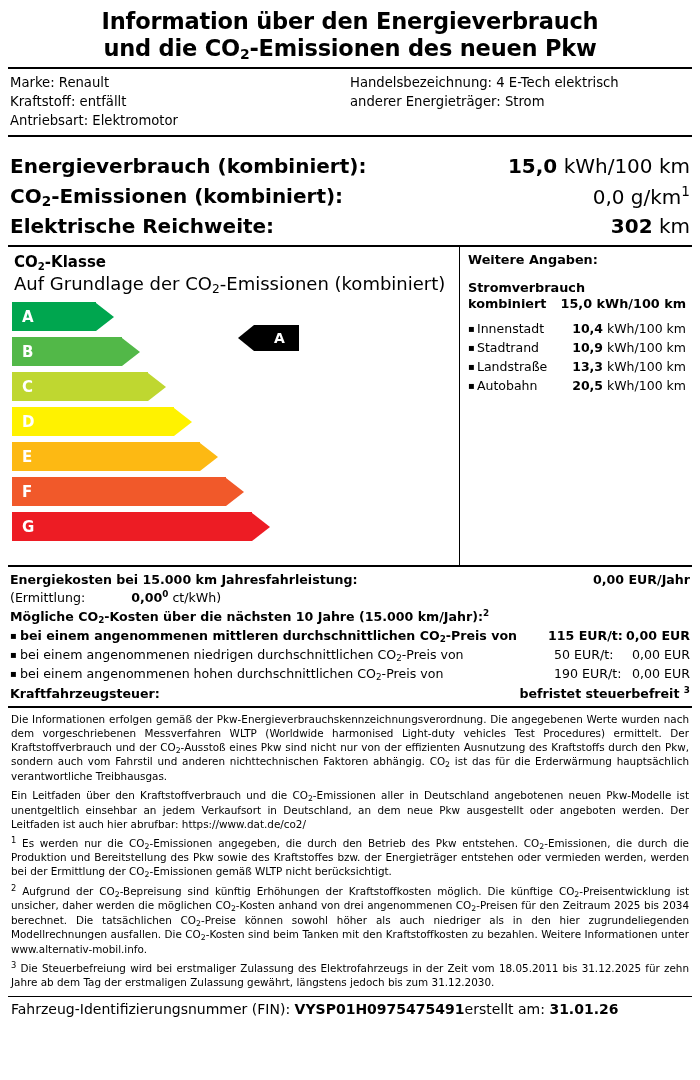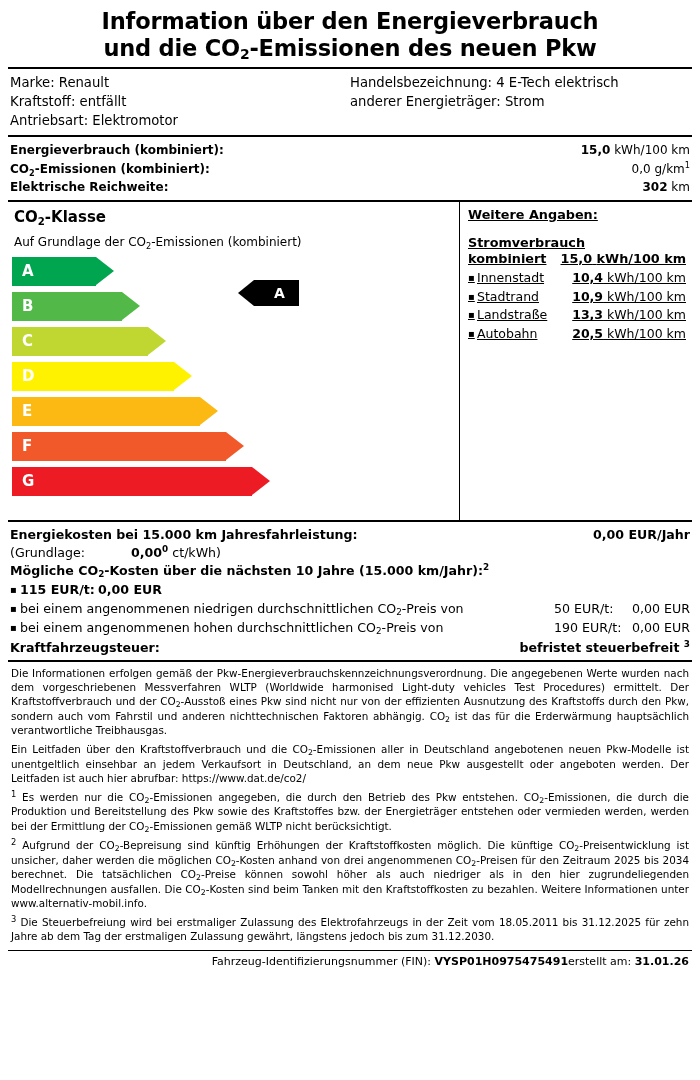--- a/index.html
+++ b/index.html
@@ -58,22 +58,22 @@
   }
   .ident-col-r {
     width: 50%;
     white-space: nowrap;
   }
   .lbl { font-weight: normal; }
   .val { font-weight: normal; }
 
   
   .cons {
-    padding: 4px 2px 4px 2px;
-    font-size: 12px;
+    padding: 14px 2px 4px 2px;
+    font-size: 20px;
     line-height: 1.5;
   }
   .cons-row {
     display: flex;
     align-items: baseline;
     justify-content: space-between;
   }
   .cons-label { font-weight: bold; }
   .cons-value-wrap { white-space: nowrap; }
   .cons-num { font-weight: bold; }
@@ -104,22 +104,22 @@
     font-weight: bold;
     margin: 1px 0 0 2px;
   }
   .class-title sub {
     font-size: 0.68em;
     vertical-align: baseline;
     position: relative;
     top: 3px;
   }
   .class-sub {
-    font-size: 12px;
-    margin: 9px 0 8px 2px;
+    font-size: 18px;
+    margin: 2px 0 8px 2px;
   }
   .class-sub sub {
     font-size: 0.68em;
     vertical-align: baseline;
     position: relative;
     top: 3px;
   }
   .bars {
     margin-top: 6px;
     position: relative;
@@ -171,38 +171,37 @@
     border-bottom: 13px solid transparent;
     border-right: 16px solid #000;
   }
 
   .class-right {
     width: 232px;
     flex: 0 0 232px;
     padding: 5px 6px 6px 8px;
     box-sizing: border-box;
     font-size: 12.5px;
-    text-decoration: underline;
   }
   .cr-title {
     font-weight: bold;
     font-size: 12.8px;
     margin-bottom: 12px;
   }
   .cr-head {
     font-weight: bold;
     font-size: 12.8px;
     line-height: 1.35;
   }
   .cr-komb {
     display: flex;
     justify-content: space-between;
     font-weight: bold;
     font-size: 12.8px;
-    margin-bottom: 3px;
+    margin-bottom: 9px;
     text-align: center;
   }
   .cr-list {
     margin: 0;
     padding: 0;
     list-style: none;
     font-size: 12.5px;
   }
   .cr-list li {
     display: flex;
@@ -307,23 +306,23 @@
     position: relative;
     top: -4px;
   }
   .legal .fn {
     text-indent: 0;
   }
 
   
   .footer {
     display: flex;
-    justify-content: flex-end;
+    justify-content: flex-start;
     align-items: baseline;
-    font-size: 11px;
+    font-size: 14px;
     padding: 4px 3px 0 3px;
   }
   .footer .fin-val { font-weight: bold; }
   .footer .date-val { font-weight: bold; }
 </style>
 </head>
 <body>
 
 <div class="page">
 
@@ -472,28 +471,29 @@
         </ul>
     </div>
   </div>
 
   <div class="costs">
     <div class="costs-row">
       <span class="b">Energiekosten bei 15.000 km Jahresfahrleistung:</span>
       <span class="b">0,00 EUR/Jahr</span>
     </div>
     <div>
-      <span>(Grundlage:</span>
+      <span>(Ermittlung:</span>
       <span style="display:inline-block;width:42px"></span><span class="b">0,00</span><sup class="b">0</sup>
       <span>ct/kWh)</span>
     </div>
     <div class="b"><span>Mögliche CO</span><sub>2</sub><span>-Kosten über die nächsten 10 Jahre (15.000 km/Jahr):</span><sup>2</sup></div>
     <ul class="costs-list" id="costs-list">
         <li class="b">
           <span class="cl-bullet">▪</span>
+          <span class="cl-text"><span>bei einem angenommenen mittleren durchschnittlichen CO</span><sub>2</sub><span>-Preis von</span></span>
           <span class="cl-price">115  EUR/t:</span>
           <span class="cl-amount">0,00 EUR</span>
         </li>
         <li>
           <span class="cl-bullet">▪</span>
           <span class="cl-text"><span>bei einem angenommenen niedrigen durchschnittlichen CO</span><sub>2</sub><span>-Preis von</span></span>
           <span class="cl-price">50  EUR/t:</span>
           <span class="cl-amount">0,00 EUR</span>
         </li>
         <li>

